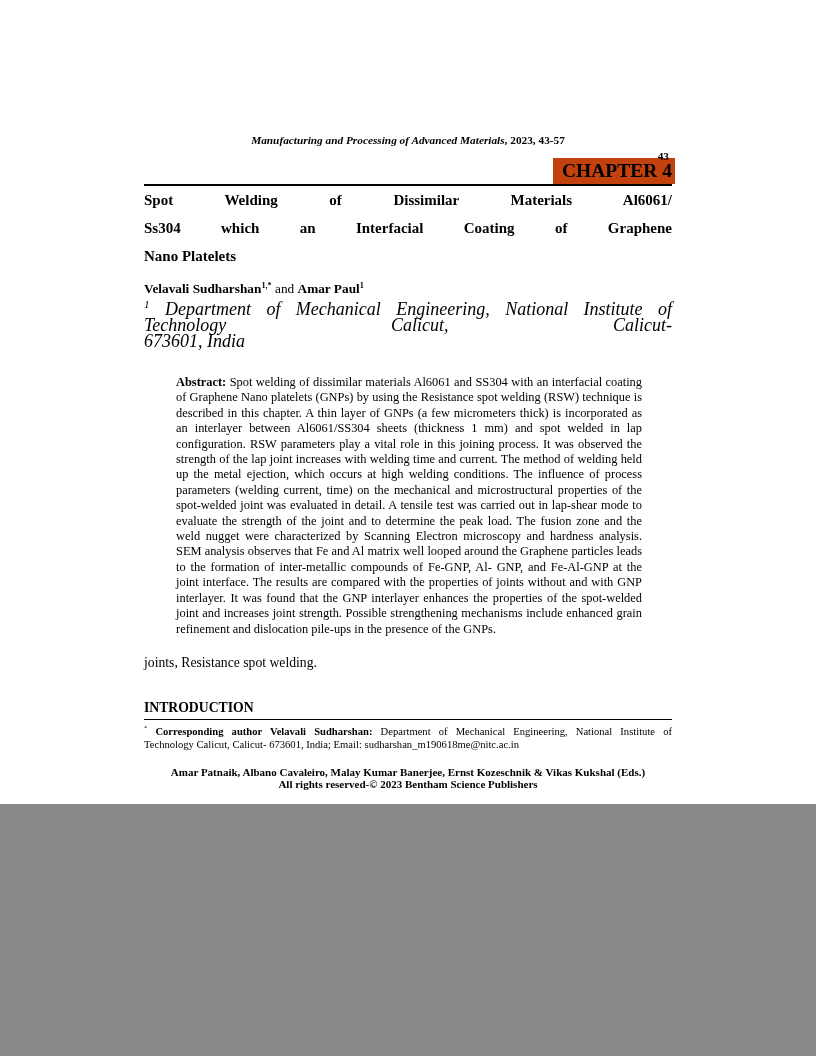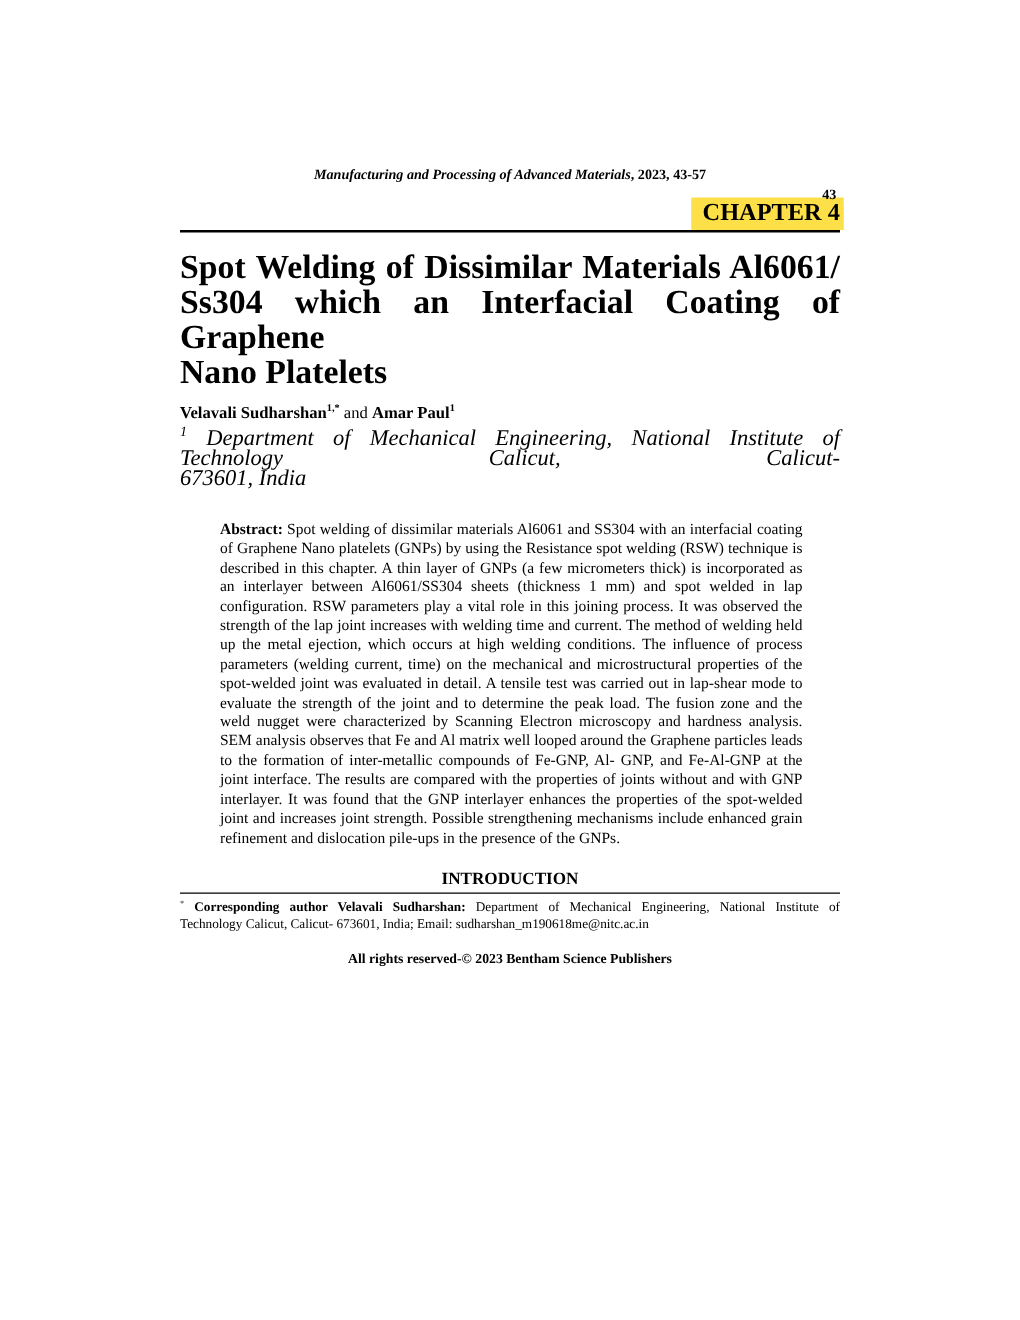--- a/index.html
+++ b/index.html
@@ -1,20 +1,20 @@
 <!DOCTYPE html>
 <html><head>
 <meta charset="utf-8">
 <style>
   * { margin: 0; padding: 0; box-sizing: border-box; }
   html, body { background: #888; }
   .page {
     position: relative;
     width: 816px;
-    height: 1056px;
+    height: 804px;
     margin: 0 auto;
     background: #ffffff;
     color: #000000;
     font-family: "Liberation Serif", "DejaVu Serif", serif;
     overflow: hidden;
   }
   .content {
     position: absolute;
     left: 144px;
     top: 0;
@@ -50,22 +50,21 @@
     display: inline-block;
     font-size: 19.5px;
     font-weight: bold;
     line-height: 24px;
     padding: 1px 3px 1px 9px;
     margin-right: -3px;
   }
 
   
   .title-block {
-    margin-top: 13px;
-    font-size: 27px;
+    font-size: 15px;
     font-weight: bold;
     line-height: 28px;
   }
   .jline {
     text-align: justify;
     -moz-text-align-last: justify;
     text-align-last: justify;
   }
   .title-block .last-line { text-align: left; text-align-last: left; }
 
@@ -99,24 +98,24 @@
   
   .keywords {
     margin-top: 16px;
     font-size: 13.7px;
     line-height: 20px;
   }
   .keywords b { font-weight: bold; }
 
   
   .section-heading {
+    margin-top: 26px;
     font-size: 13.7px;
     font-weight: bold;
     line-height: 18px;
-    text-align: center;
   }
   .intro-para {
     margin-top: 7px;
     font-size: 13.7px;
     line-height: 20px;
   }
 
   
   .footnote-rule {
     margin-top: 2px;
@@ -143,21 +142,21 @@
 
 <div class="page">
   <div class="content">
 
     <div class="running-header">
       <span><span class="journal-italic">Manufacturing and Processing of Advanced Materials</span><span>, 2023, 43-57</span></span>
       <span class="page-num">43</span>
     </div>
 
     <div class="chapter-row">
-      <span class="chapter-badge" style="background: #fde047;">CHAPTER 4</span>
+      <span class="chapter-badge" style="background: #c2410c;">CHAPTER 4</span>
     </div>
 
     <div class="title-block">
       <div class="jline">Spot Welding of Dissimilar Materials Al6061/</div>
       <div class="jline">Ss304 which an Interfacial Coating of Graphene</div>
       <div class="last-line">Nano Platelets</div>
     </div>
 
     <div class="authors">
       <b>Velavali Sudharshan</b><b><sup>1,*</sup></b><span> and </span><b>Amar Paul</b><b><sup>1</sup></b>
@@ -167,30 +166,32 @@
       <div class="jline"><sup>1</sup> <span>Department of Mechanical Engineering, National Institute of Technology Calicut, Calicut-</span></div>
       <div>673601, India</div>
     </div>
 
     <div class="abstract">
       <b>Abstract:</b>
       <span>Spot welding of dissimilar materials Al6061 and SS304 with an interfacial coating of Graphene Nano platelets (GNPs) by using the Resistance spot welding (RSW) technique is described in this chapter. A thin layer of GNPs (a few micrometers thick) is incorporated as an interlayer between Al6061/SS304 sheets (thickness 1 mm) and spot welded in lap configuration. RSW parameters play a vital role in this joining process. It was observed the strength of the lap joint increases with welding time and current. The method of welding held up the metal ejection, which occurs at high welding conditions. The influence of process parameters (welding current, time) on the mechanical and microstructural properties of the spot-welded joint was evaluated in detail. A tensile test was carried out in lap-shear mode to evaluate the strength of the joint and to determine the peak load. The fusion zone and the weld nugget were characterized by Scanning Electron microscopy and hardness analysis. SEM analysis observes that Fe and Al matrix well looped around the Graphene particles leads to the formation of inter-metallic compounds of Fe-GNP, Al- GNP, and Fe-Al-GNP at the joint interface. The results are compared with the properties of joints without and with GNP interlayer. It was found that the GNP interlayer enhances the properties of the spot-welded joint and increases joint strength. Possible strengthening mechanisms include enhanced grain refinement and dislocation pile-ups in the presence of the GNPs.</span>
     </div>
 
     <div class="keywords">
+      <div>joints, Resistance spot welding.</div>
     </div>
 
     <div class="section-heading">INTRODUCTION</div>
 
 
     <div class="footnote-rule"></div>
 
     <div class="footnote">
       <div class="jline"><sup>*</sup> <b>Corresponding author Velavali Sudharshan:</b> <span>Department of Mechanical Engineering, National Institute of</span></div>
       <div>Technology Calicut, Calicut- 673601, India; Email: sudharshan_m190618me@nitc.ac.in</div>
     </div>
 
     <div class="book-footer">
+      <div>Amar Patnaik, Albano Cavaleiro, Malay Kumar Banerjee, Ernst Kozeschnik &amp; Vikas Kukshal (Eds.)</div>
       <div>All rights reserved-© 2023 Bentham Science Publishers</div>
     </div>
 
   </div>
 </div>
 
 </body></html>

